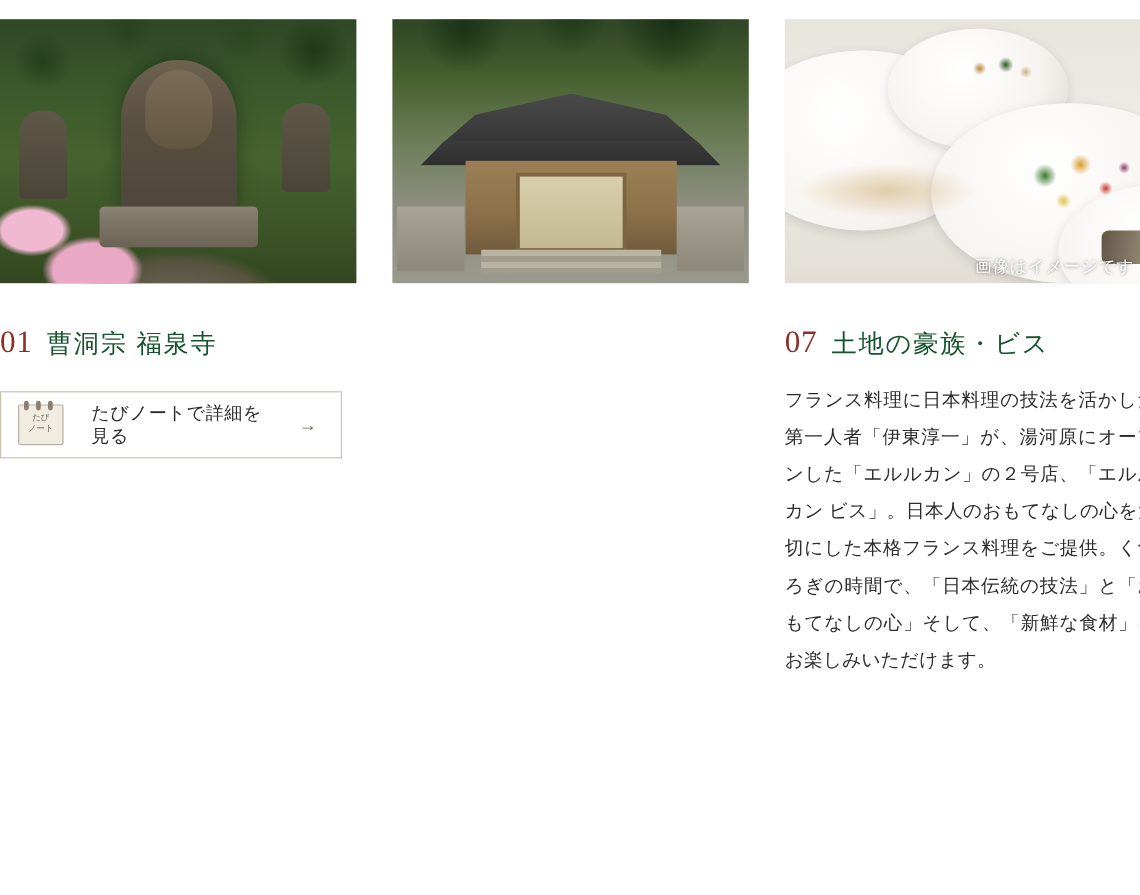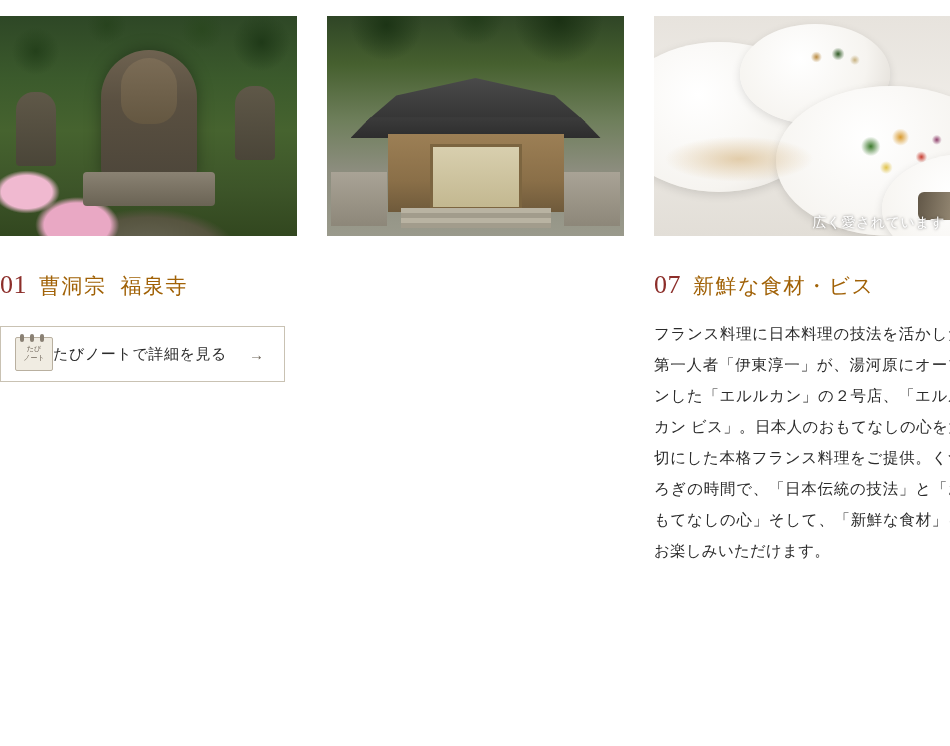--- a/index.html
+++ b/index.html
@@ -254,23 +254,23 @@
     margin: 34px 0 18px 0;
   }
   .head .num {
     font-size: 26px;
     letter-spacing: 0.5px;
     color: #8c2e2a;
     font-family: "Liberation Serif", serif;
   }
   .head .ttl {
     font-size: 21px;
-    color: #a16207;
+    color: #14532d;
     letter-spacing: 1.5px;
-    font-family: Liberation Mono, monospace;
+    font-family: Liberation Sans, sans-serif;
   }
 
   
   .body-copy {
     font-size: 15.5px;
     line-height: 2.0;
     color: #2b2b2b;
     text-align: justify;
     text-justify: inter-character;
     letter-spacing: 0.2px;
@@ -282,21 +282,21 @@
 
   
   .tabi-btn {
     margin-top: 26px;
     width: 285px;
     height: 56px;
     border: 1px solid #c9c2b3;
     background: #ffffff;
     display: flex;
     align-items: center;
-    gap: 0;
+    gap: 23px;
     padding: 0 14px;
     box-sizing: border-box;
     cursor: pointer;
   }
   .tabi-btn .note-icon {
     position: relative;
     width: 36px;
     height: 32px;
     background: #f0ece2;
     border: 1px solid #b9b0a0;
@@ -393,25 +393,25 @@
     <div class="column third">
       <div class="photo ph3">
         <div class="plate p1"></div>
         <div class="plate p2"></div>
         <div class="plate p3"></div>
         <div class="plate p4"></div>
         <div class="sauce"></div>
         <div class="food-a"></div>
         <div class="food-b"></div>
         <div class="food-c"></div>
-        <div class="caption">広く愛されています</div>
+        <div class="caption">画像はイメージです</div>
       </div>
 
       <div class="head">
         <span class="num">07</span>
-        <span class="ttl">新鮮な食材・ビス</span>
+        <span class="ttl">土地の豪族・ビス</span>
       </div>
 
       <p class="body-copy">フランス料理に日本料理の技法を活かした第一人者「伊東淳一」が、湯河原にオープンした「エルルカン」の２号店、「エルルカン ビス」。日本人のおもてなしの心を大切にした本格フランス料理をご提供。くつろぎの時間で、「日本伝統の技法」と「おもてなしの心」そして、「新鮮な食材」をお楽しみいただけます。</p>
     </div>
 
   </div>
 </div>
 
 </body></html>

